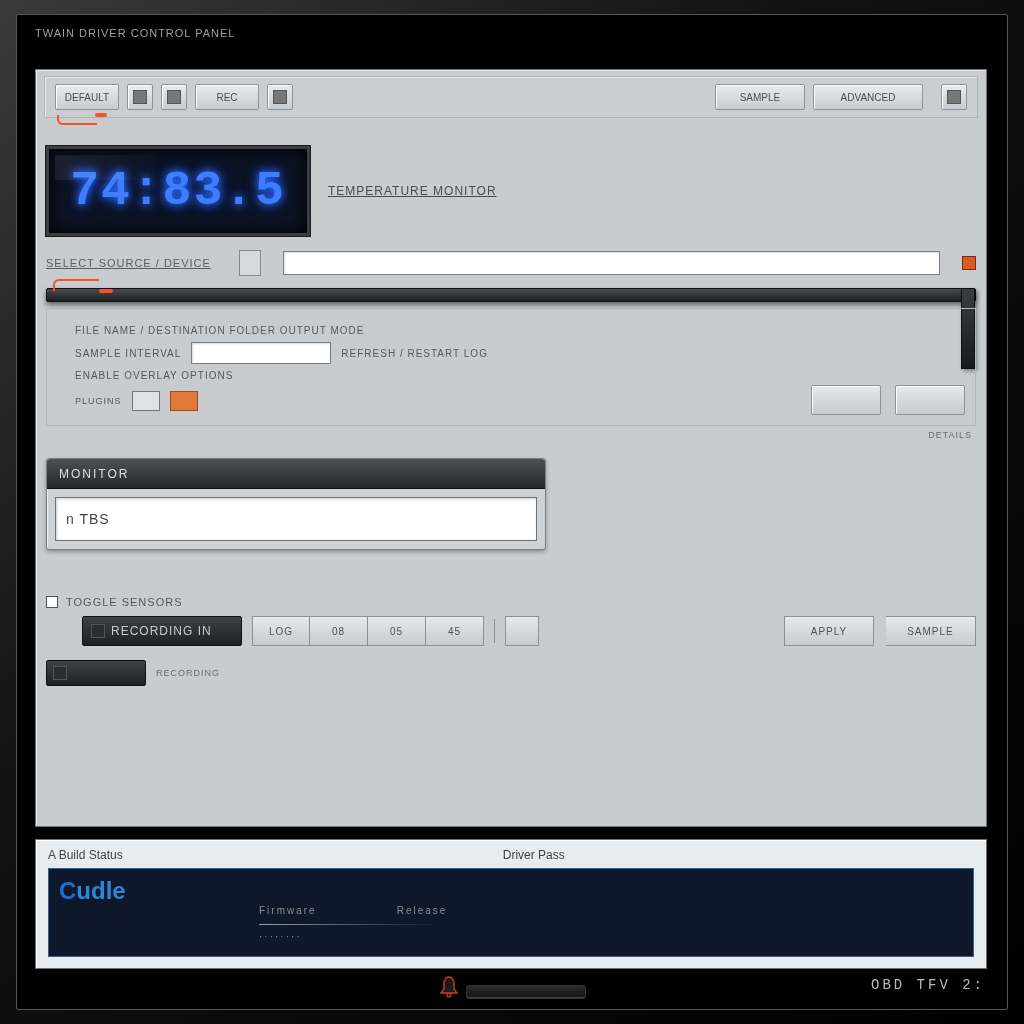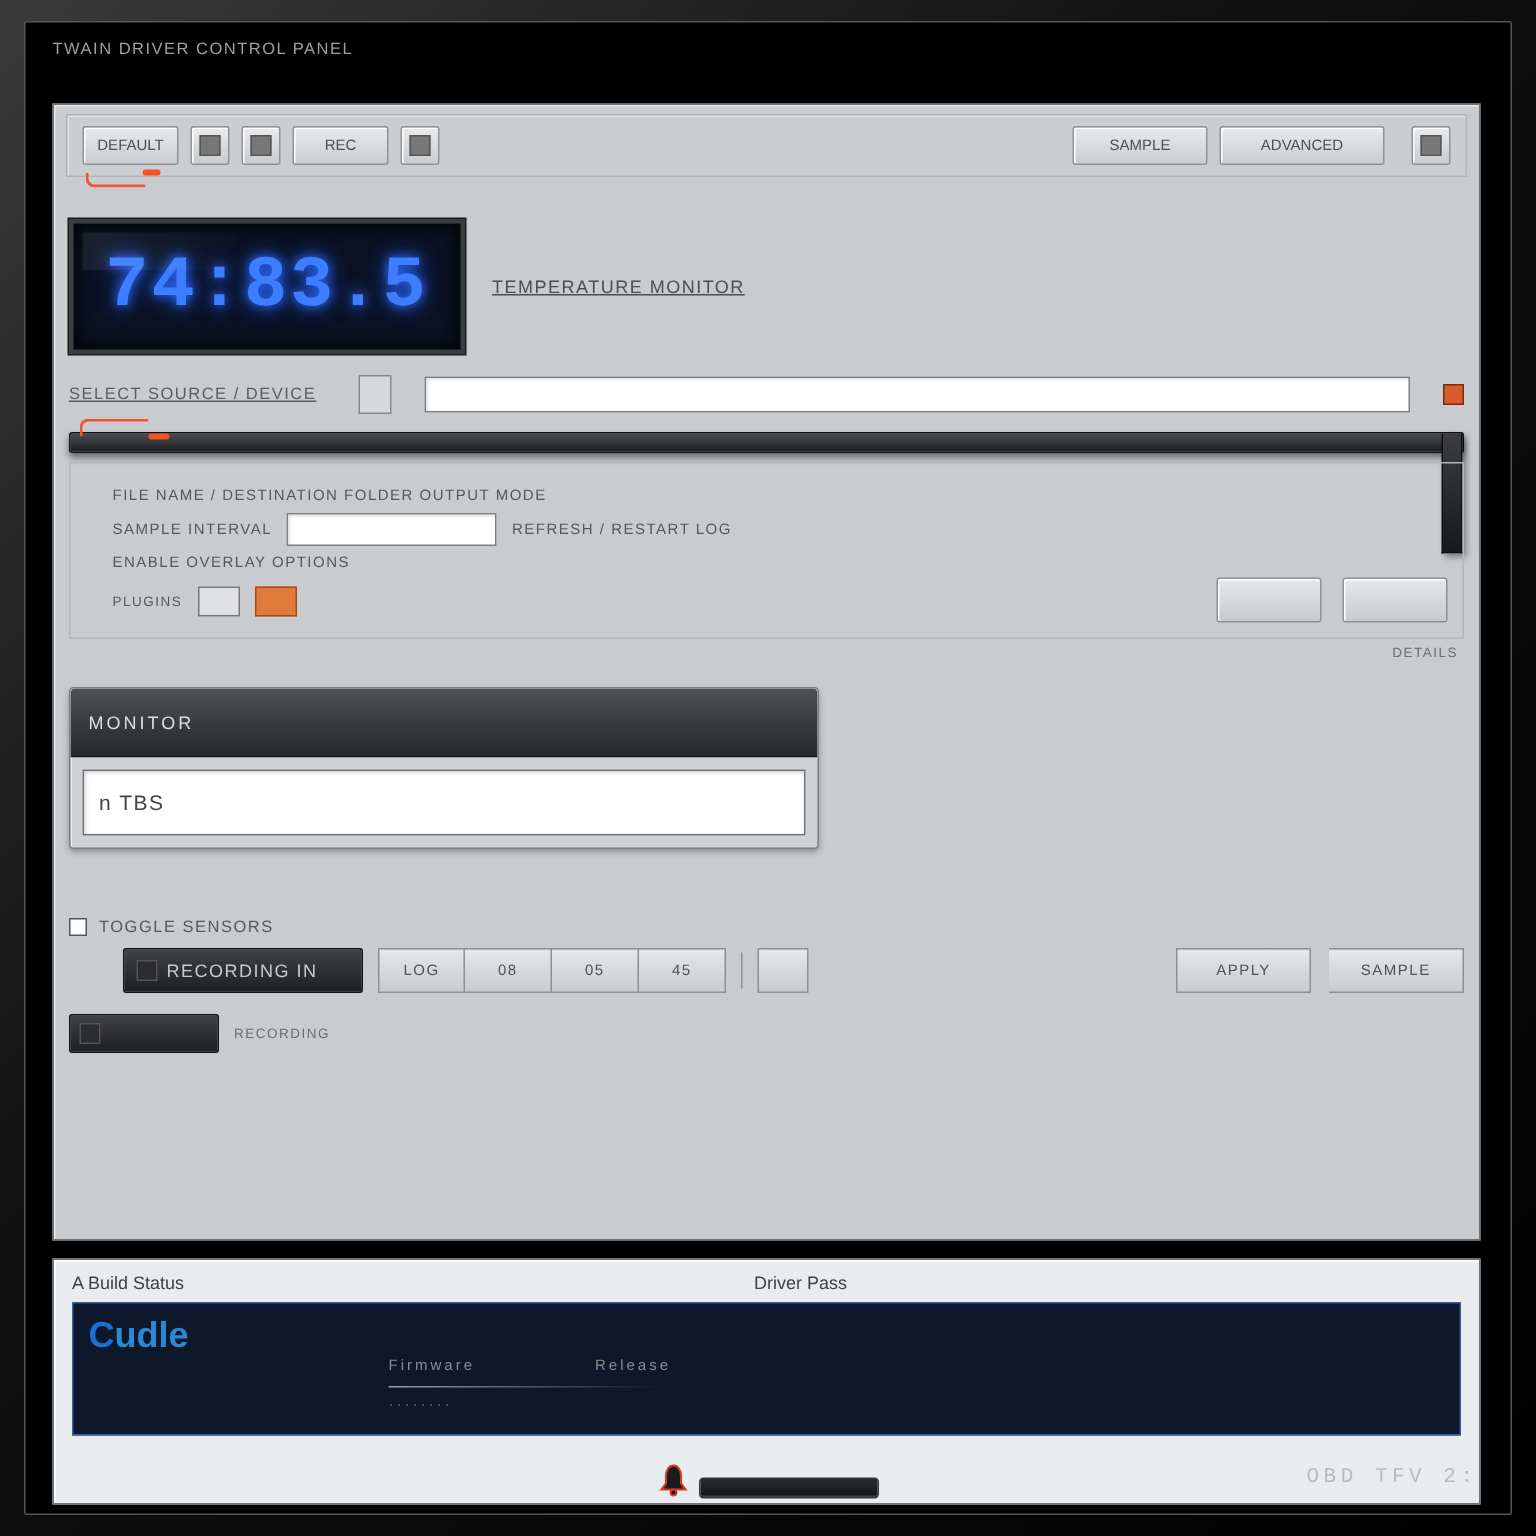--- a/index.html
+++ b/index.html
@@ -164,21 +164,21 @@
   }
   .module-box {
     margin-top: 18px;
     width: 500px;
     border: 1px solid #7a7d81;
     border-radius: 3px;
     background: #cfd2d4;
     box-shadow: 0 2px 4px rgba(0,0,0,0.3), inset 1px 1px 0 #eceff1;
   }
   .module-header {
-    height: 46px;
+    height: 30px;
     background: linear-gradient(#4f5154,#26272a);
     color:#dcdfe3; font-size:12px; letter-spacing:2px;
     display:flex; align-items:center; padding:0 12px;
     border-bottom:1px solid #111;
     border-radius: 3px 3px 0 0;
   }
   .module-body { padding: 8px; }
   .module-input { height:44px; background:#fff; border:1px solid #6d7074;
     box-shadow: inset 1px 1px 3px rgba(0,0,0,0.2);
     display:flex; align-items:center; justify-content:flex-start; padding:0 10px;
@@ -215,21 +215,21 @@
     display:flex; align-items:center; gap:10px; margin-top: 14px;
   }
   .single-dark {
     height:26px; width:100px; background:linear-gradient(#3f4144,#1f2023);
     border:1px solid #111; border-radius:2px; display:flex; align-items:center;
     padding:0 6px; gap:4px; color:#c7cacf; font-size:9px;
   }
   
   .info-panel {
     position:absolute; left:18px; right:20px; top: 824px;
-    height: 164px; background:#e9ecee;
+    height: 130px; background:#e9ecee;
     border:1px solid #6f7174;
     box-shadow: inset 1px 1px 0 #fff;
     padding: 8px 12px;
   }
   .info-cols { display:flex; gap: 160px; color:#3d4246; font-size:12px; }
   .info-box {
     margin-top: 6px;
     border:1px solid #325fa0;
     padding: 8px 10px 14px 10px;
     background:#0f172a;

